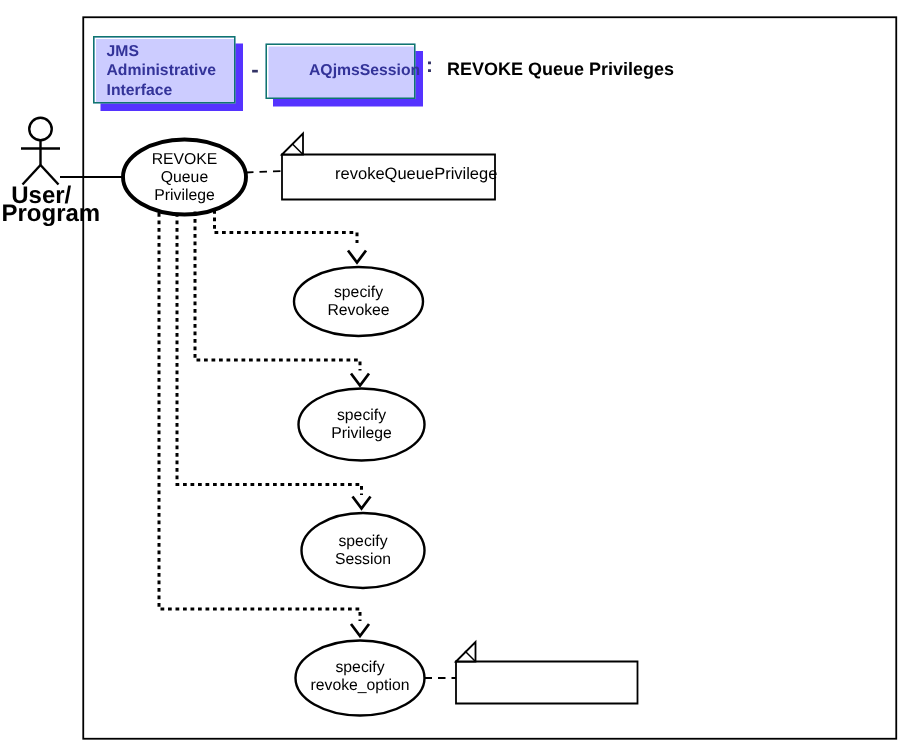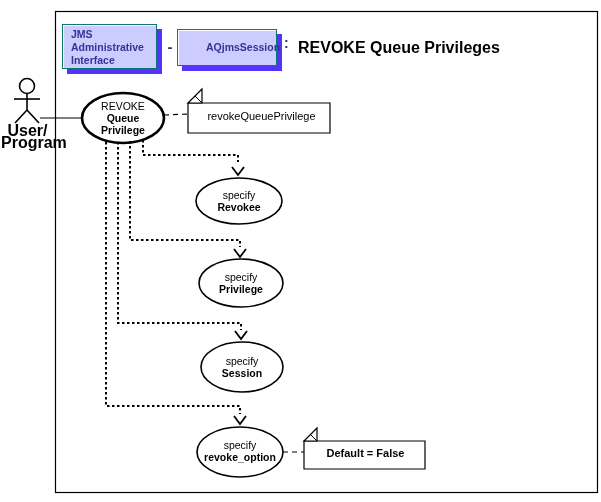--- a/index.html
+++ b/index.html
@@ -15,31 +15,31 @@
   .bevel-box{
     position:absolute;z-index:1;background:#ccccff;
     border:1px solid #0f766e;
     box-shadow:5px 5px 0 0 #5533ff, inset 1px 1px 0 0 #ffffff;
     color:#333399;font-weight:bold;font-size:10.5px;line-height:13px;
   }
   #jms-box{left:62px;top:24px;width:95px;height:45px;padding:3px 0 0 8px;box-sizing:border-box;}
   #aq-box{left:177px;top:29px;width:100px;height:37px;display:flex;align-items:center;padding-left:28px;box-sizing:border-box;}
   #box-separator{left:163px;top:38px;width:14px;font-size:15px;font-weight:bold;color:#333366;}
   #header-colon{left:284px;top:35px;font-size:14px;font-weight:bold;color:#333366;}
-  #diagram-title{left:298px;top:39px;font-size:16px;font-weight:bold;color:#000;}
+  #diagram-title{left:298px;top:39px;font-size:12px;font-weight:bold;color:#000;}
   .actor-label{left:1px;top:125px;width:53px;font-size:16px;font-weight:bold;line-height:12px;}
   .uc-label{font-size:10.5px;line-height:12px;}
   .uc-line1{font-weight:normal;display:block;}
-  .uc-line2,.uc-line3{font-weight:bold;display:block;}
+  .uc-line2,.uc-line3{font-weight:normal;display:block;}
   #main-uc-label{left:73px;top:100px;width:100px;}
   #uc-session-label{left:189px;top:190px;width:100px;line-height:11.5px;}
   #uc-privilege-label{left:191px;top:272px;width:100px;line-height:11.5px;}
   #uc-revokee-label{left:192px;top:356px;width:100px;line-height:11.5px;}
   #uc-revopt-label{left:190px;top:440px;width:100px;line-height:11.5px;}
-  #note1-label{left:199px;top:110px;width:125px;font-size:11px;}
+  #note1-label{left:215px;top:110px;width:125px;font-size:11px;}
   #note2-label{left:308px;top:447px;width:115px;font-size:11px;font-weight:bold;}
 </style>
 </head>
 <body>
 
 <div id="stage">
 
   <svg id="diagram-svg" width="601" height="502" viewBox="0 0 601 502">
 
     <rect x="55.5" y="11.5" width="542" height="481" fill="none" stroke="#000" stroke-width="1.2"></rect>
@@ -130,15 +130,14 @@
   <div id="uc-revokee-label" class="txt center uc-label">
     <span class="uc-line1">specify</span>
     <span class="uc-line2">Session</span>
   </div>
   <div id="uc-revopt-label" class="txt center uc-label">
     <span class="uc-line1">specify</span>
     <span class="uc-line2">revoke_option</span>
   </div>
 
   <div id="note1-label" class="txt center">revokeQueuePrivilege</div>
-  <div id="note2-label" class="txt center">Default = False</div>
 
 </div>
 
 </body></html>

